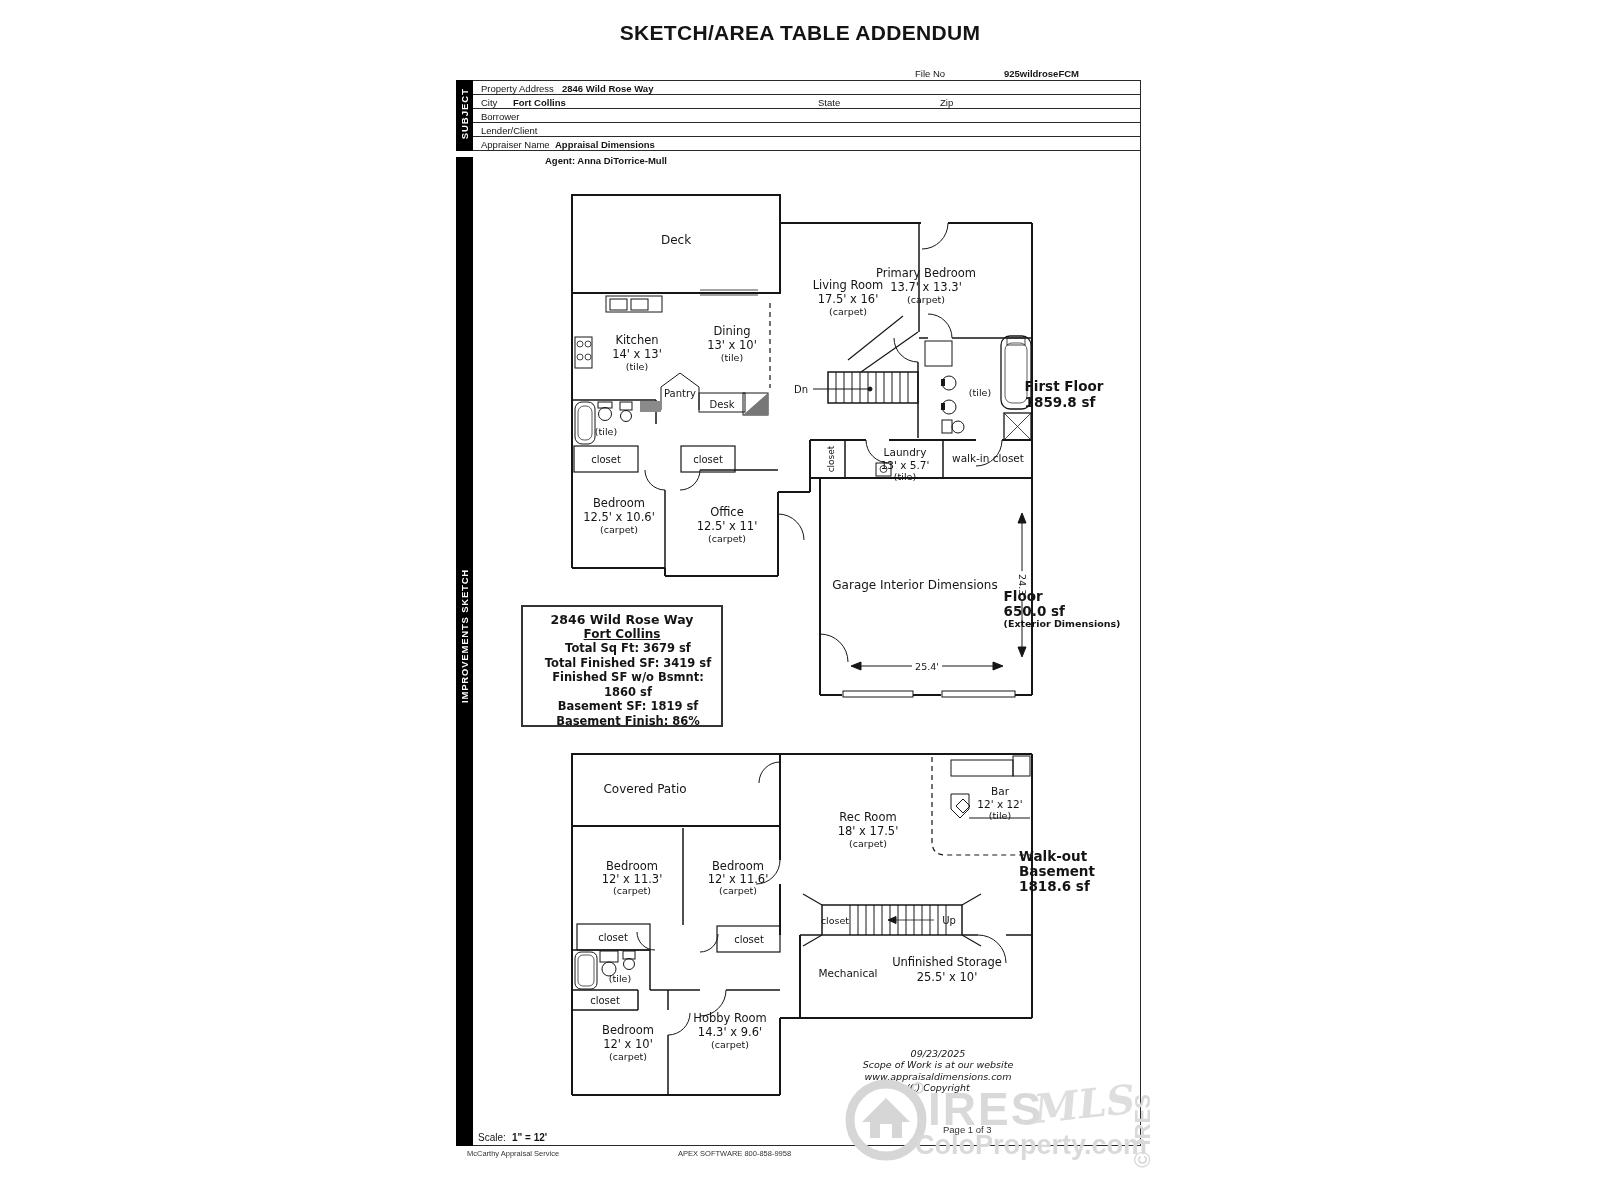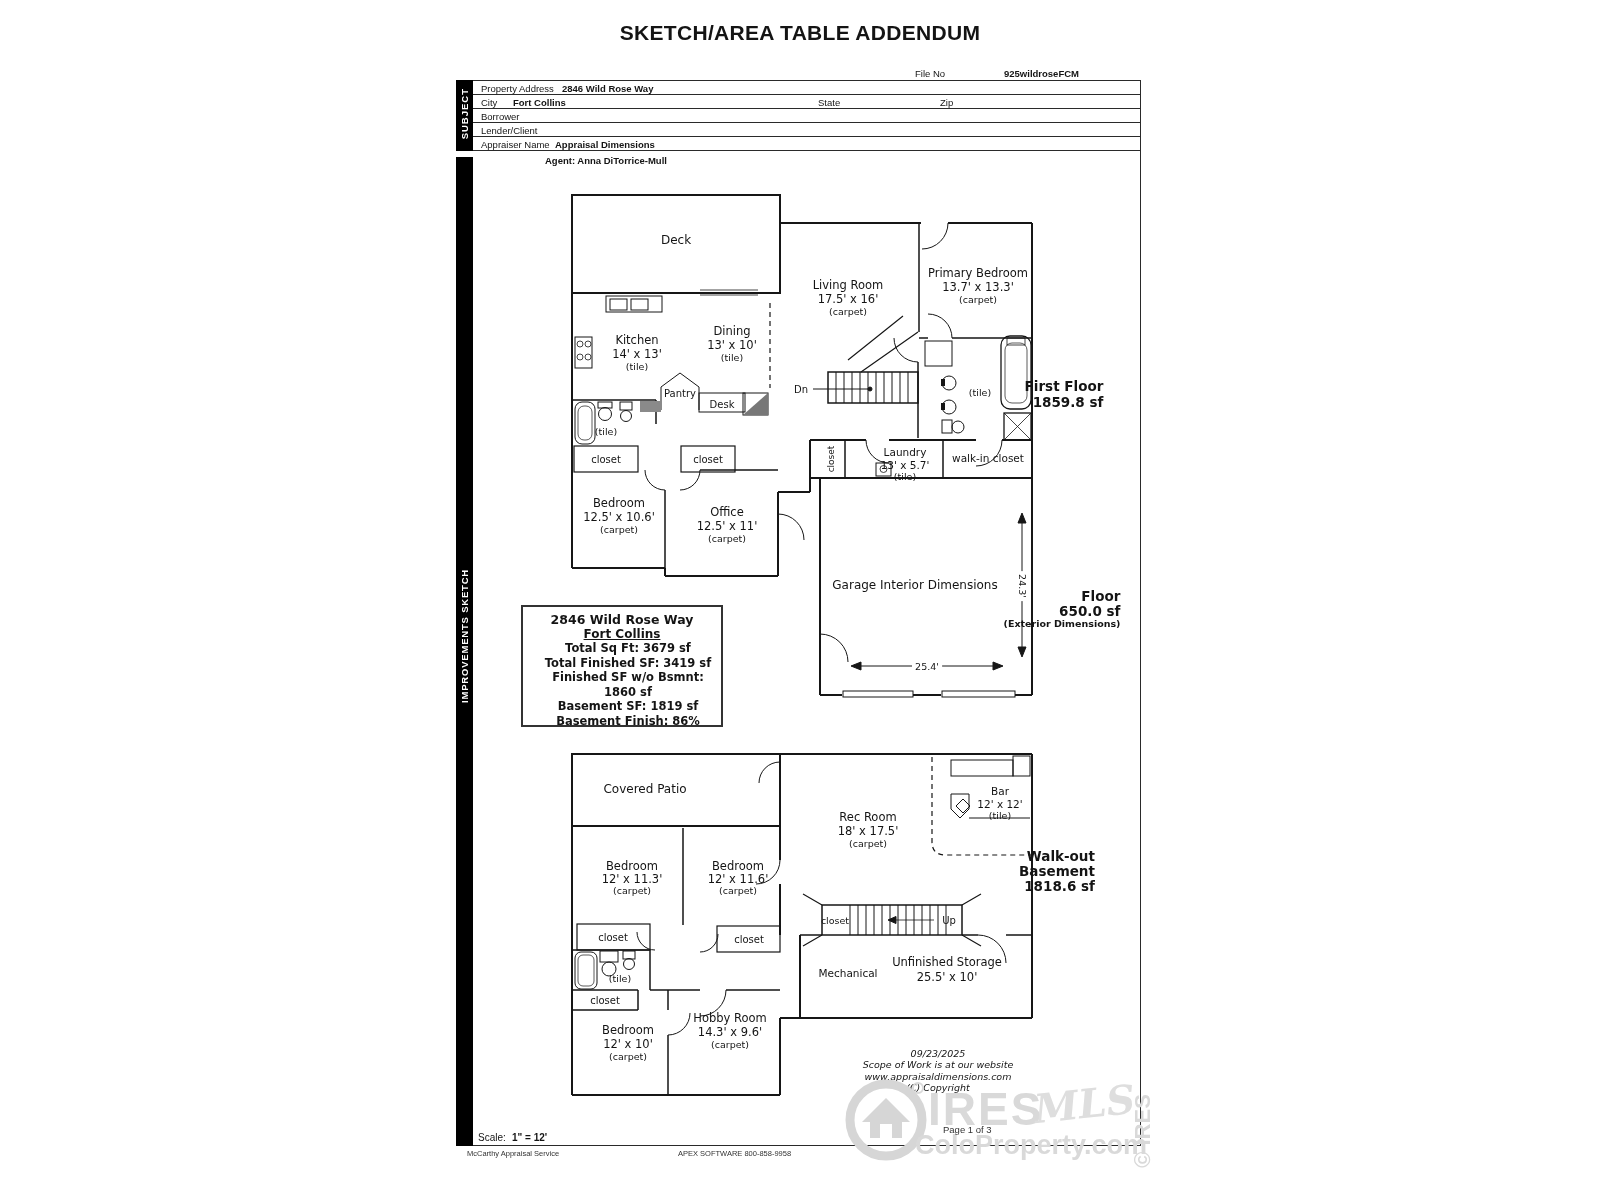--- a/index.html
+++ b/index.html
@@ -13,21 +13,21 @@
        font-family:"DejaVu Sans",sans-serif;color:#141414;text-align:center;}
   .f95{font-size:9.5px;} .f105{font-size:10.5px;} .f115{font-size:12px;}
   .rotm{transform:translate(-50%,-50%) rotate(-90deg);}
   .rotp{transform:translate(-50%,-50%) rotate(90deg);}
   .wbg{background:#fff;padding:0 3px;}
   .room{position:absolute;transform:translateX(-50%);text-align:center;white-space:nowrap;
         font-family:"DejaVu Sans",sans-serif;color:#141414;line-height:13.5px;}
   .room .rn,.room .rd{display:block;font-size:11.5px;}
   .room .rf{display:block;font-size:9.5px;line-height:11px;}
   .tight{line-height:12.5px;}
-  .side{position:absolute;transform:translateX(-50%);text-align:right;font-weight:bold;
+  .side{position:absolute;transform:translateX(-50%);text-align:left;font-weight:bold;
         font-family:"DejaVu Sans",sans-serif;font-size:13.5px;line-height:15.5px;white-space:nowrap;}
   .side .note{font-weight:bold;font-size:9.5px;line-height:11px;display:block;}
   .side span{display:block;}
   .tl{position:absolute;transform:translateY(-50%);font-size:9.5px;white-space:nowrap;}
   .tv{font-weight:bold;}
   #summary-box{position:absolute;left:521px;top:605px;width:198px;height:118px;border:2px solid #333;
         background:#fff;text-align:center;font-family:"DejaVu Sans",sans-serif;font-weight:bold;}
   #summary-box .a1{font-size:12.5px;line-height:15px;margin-top:5px;display:block;}
   #summary-box .a2{font-size:12px;line-height:14px;text-decoration:underline;display:block;}
   #summary-box .st{font-size:11.5px;line-height:14.6px;display:block;margin-left:12px;}
@@ -194,21 +194,21 @@
   <span class="tl" style="left:481px;top:143.5px;">Appraiser Name</span>
   <span class="tl tv" style="left:555px;top:143.5px;">Appraisal Dimensions</span>
 
   <span class="lbl f115" style="left:676px;top:240px;">Deck</span>
 
   <div class="room" style="left:848px;top:279px;">
     <span class="rn">Living Room</span>
     <span class="rd">17.5' x 16'</span>
     <span class="rf">(carpet)</span>
   </div>
-  <div class="room" style="left:978px;top:267px;">
+  <div class="room" style="left:926px;top:267px;">
     <span class="rn">Primary Bedroom</span>
     <span class="rd">13.7' x 13.3'</span>
     <span class="rf">(carpet)</span>
   </div>
   <div class="room" style="left:637px;top:334px;">
     <span class="rn">Kitchen</span>
     <span class="rd">14' x 13'</span>
     <span class="rf">(tile)</span>
   </div>
   <div class="room" style="left:732px;top:325px;">

